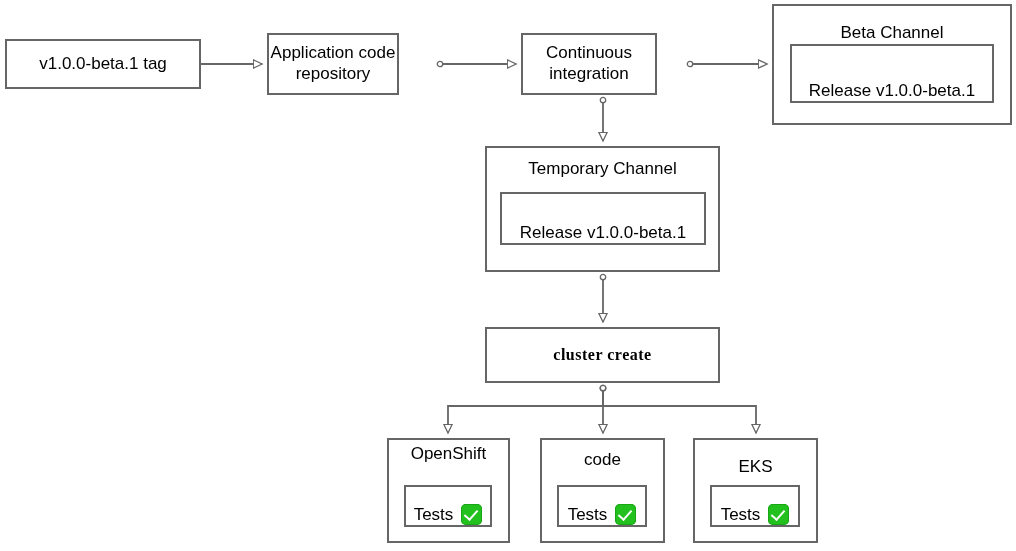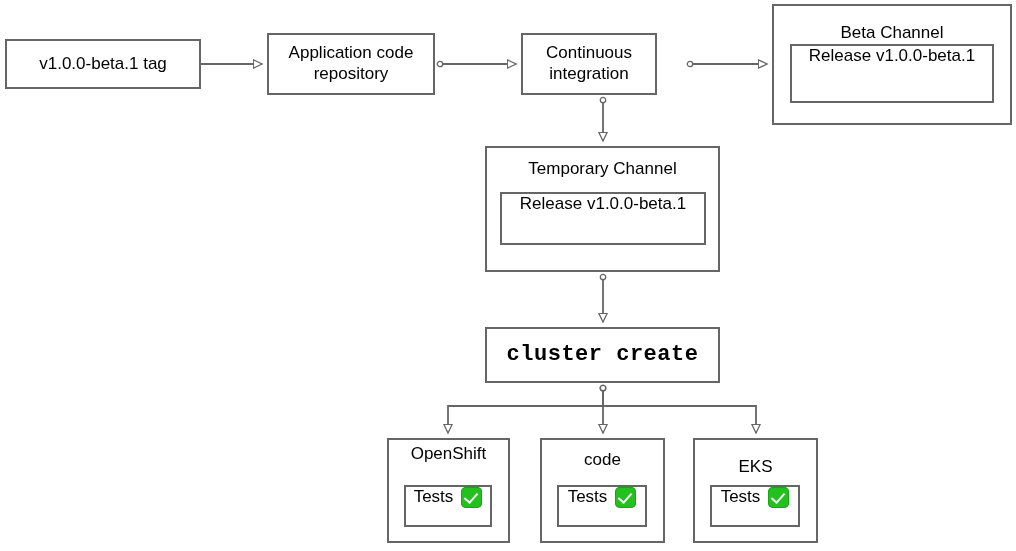--- a/index.html
+++ b/index.html
@@ -40,43 +40,43 @@
     line-height: 1.22;
     z-index: 2;
   }
   .node-label {
     display: block;
     width: 100%;
     white-space: pre-line;
   }
   .f17 { font-size: 17px; }
   .mono-bold {
-    font-family: Liberation Mono, monospace;
+    font-family: Liberation Serif, serif;
     font-weight: bold;
-    font-size: 22px;
+    font-size: 16px;
     letter-spacing: 0.5px;
   }
   
   .group {
     display: block;
     padding: 0;
   }
   .group > .group-title {
     display: block;
     width: 100%;
     text-align: center;
     font-size: 17px;
   }
   .inner {
     position: absolute;
     box-sizing: border-box;
     border: 2px solid #666666;
     background: #ffffff;
     display: flex;
-    align-items: flex-start;
+    align-items: flex-end;
     justify-content: center;
     font-size: 17px;
     z-index: 3;
   }
   .test-inner {
     gap: 8px;
   }
   .check-icon {
     display: inline-block;
     width: 21px;
@@ -123,21 +123,21 @@
       <path d="M603,388 L603,406 L448,406 L448,433"></path>
       <path d="M603,388 L603,433"></path>
       <path d="M603,388 L603,406 L756,406 L756,433"></path>
     </g>
   </svg>
 
   <div class="node f17" style="left:5px; top:39px; width:196px; height:50px;">
     <span class="node-label">v1.0.0-beta.1 tag</span>
   </div>
 
-  <div class="node f17" style="left:267px; top:33px; width:168px; height:62px;">
+  <div class="node f17" style="left:267px; top:33px; width:132px; height:62px;">
     <span class="node-label">Application code
 repository</span>
   </div>
 
   <div class="node f17" style="left:521px; top:33px; width:136px; height:62px;">
     <span class="node-label">Continuous
 integration</span>
   </div>
 
   <div class="node group" style="left:772px; top:4px; width:240px; height:121px;">

